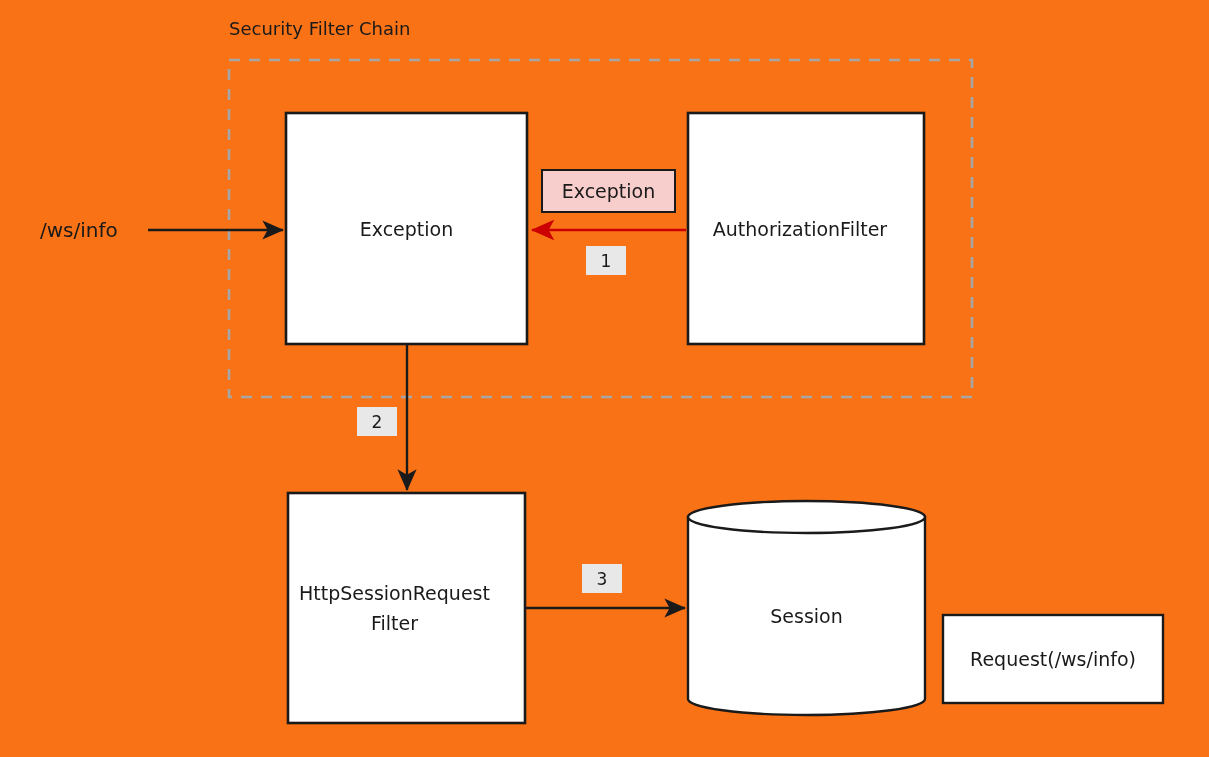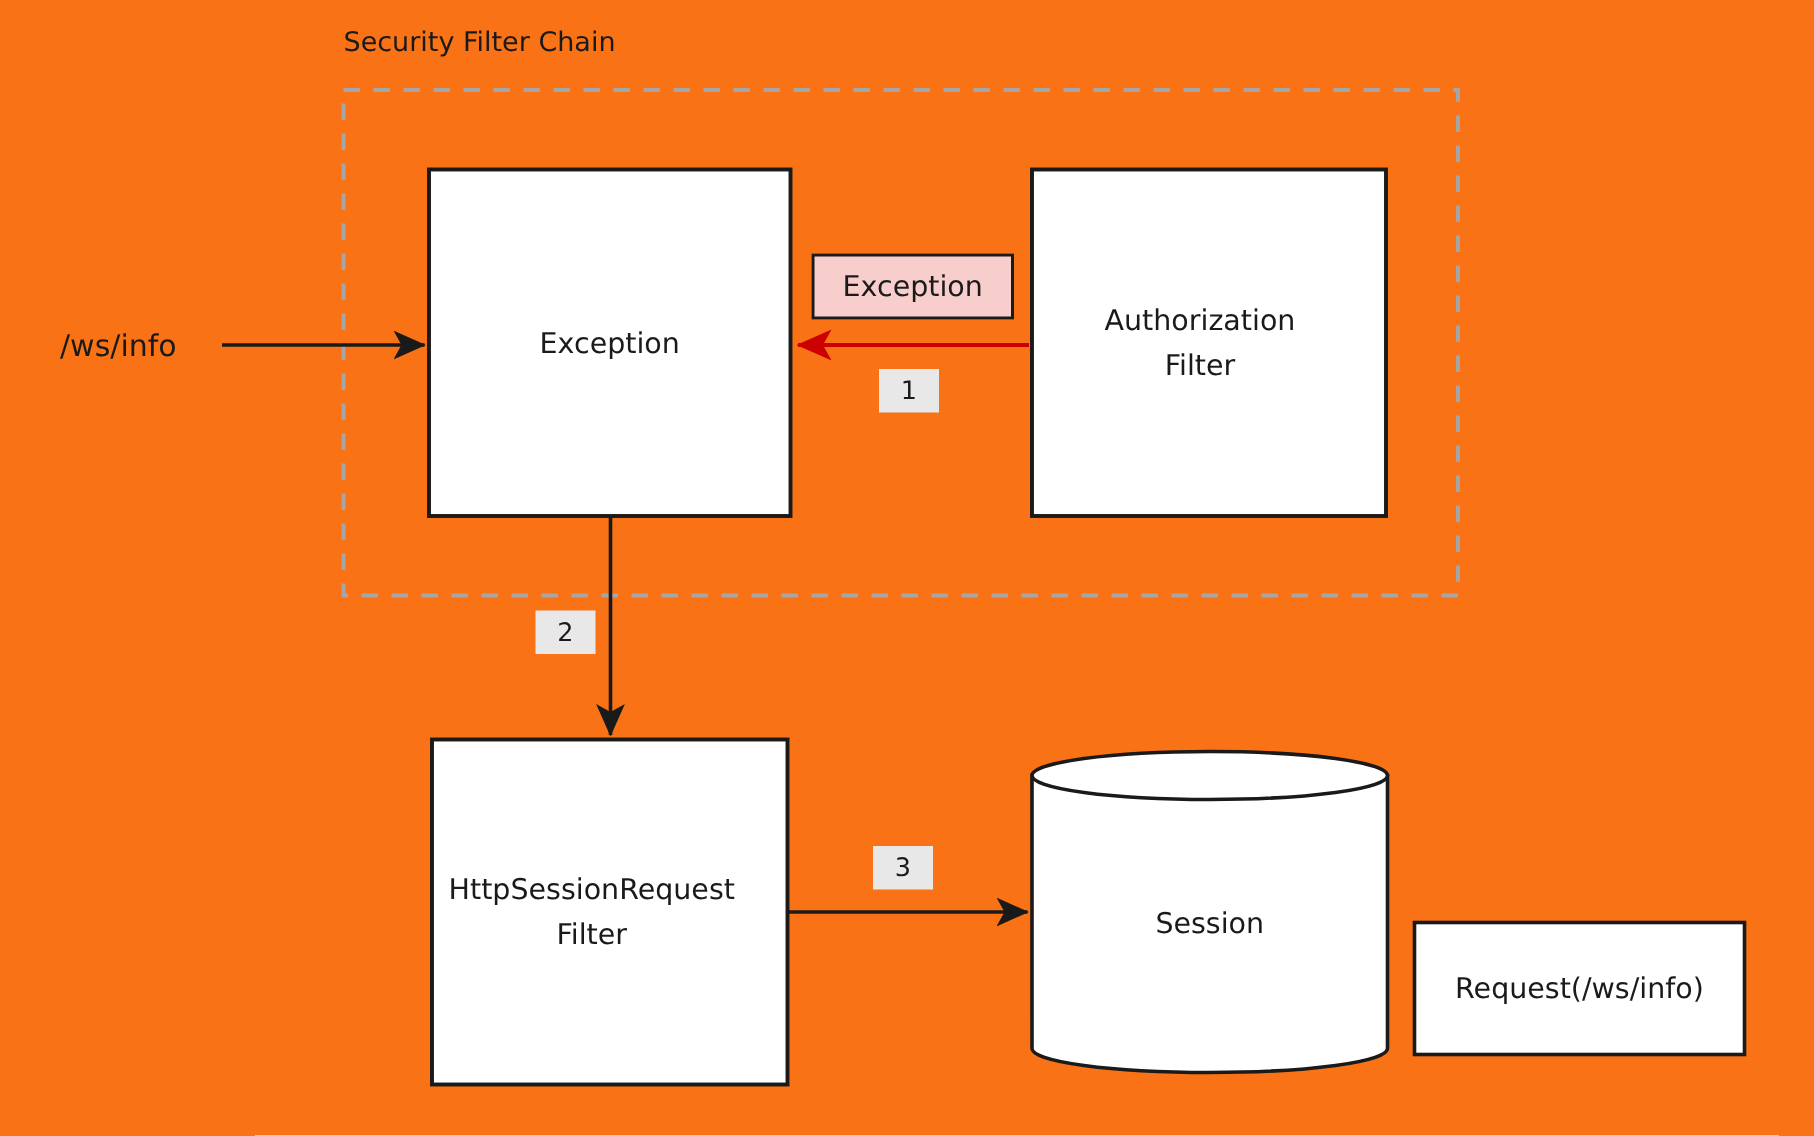--- a/index.html
+++ b/index.html
@@ -113,21 +113,21 @@
 
     <line x1="525" y1="608" x2="685" y2="608" stroke="#1a1a1a" stroke-width="2.4" marker-end="url(#arrow-black)"></line>
   </svg>
 
   <div class="group-title" style="left:229px; top:18px;">Security Filter Chain</div>
 
   <div class="node-label" style="left:286px; top:113px; width:241px; height:231px; flex-direction:column;">
     <span>Exception</span>
   </div>
 
-  <div class="node-label" style="left:688px; top:113px; width:224px; height:231px; flex-direction:column;">
+  <div class="node-label" style="left:688px; top:113px; width:224px; height:231px; flex-direction:row;">
     <span>Authorization</span>
     <span>Filter</span>
   </div>
 
   <div class="node-label" style="left:288px; top:493px; width:213px; height:230px; flex-direction:column;">
     <span>HttpSessionRequest</span>
     <span>Filter</span>
   </div>
 
   <div class="node-label" style="left:943px; top:615px; width:220px; height:88px;">Request(/ws/info)</div>

